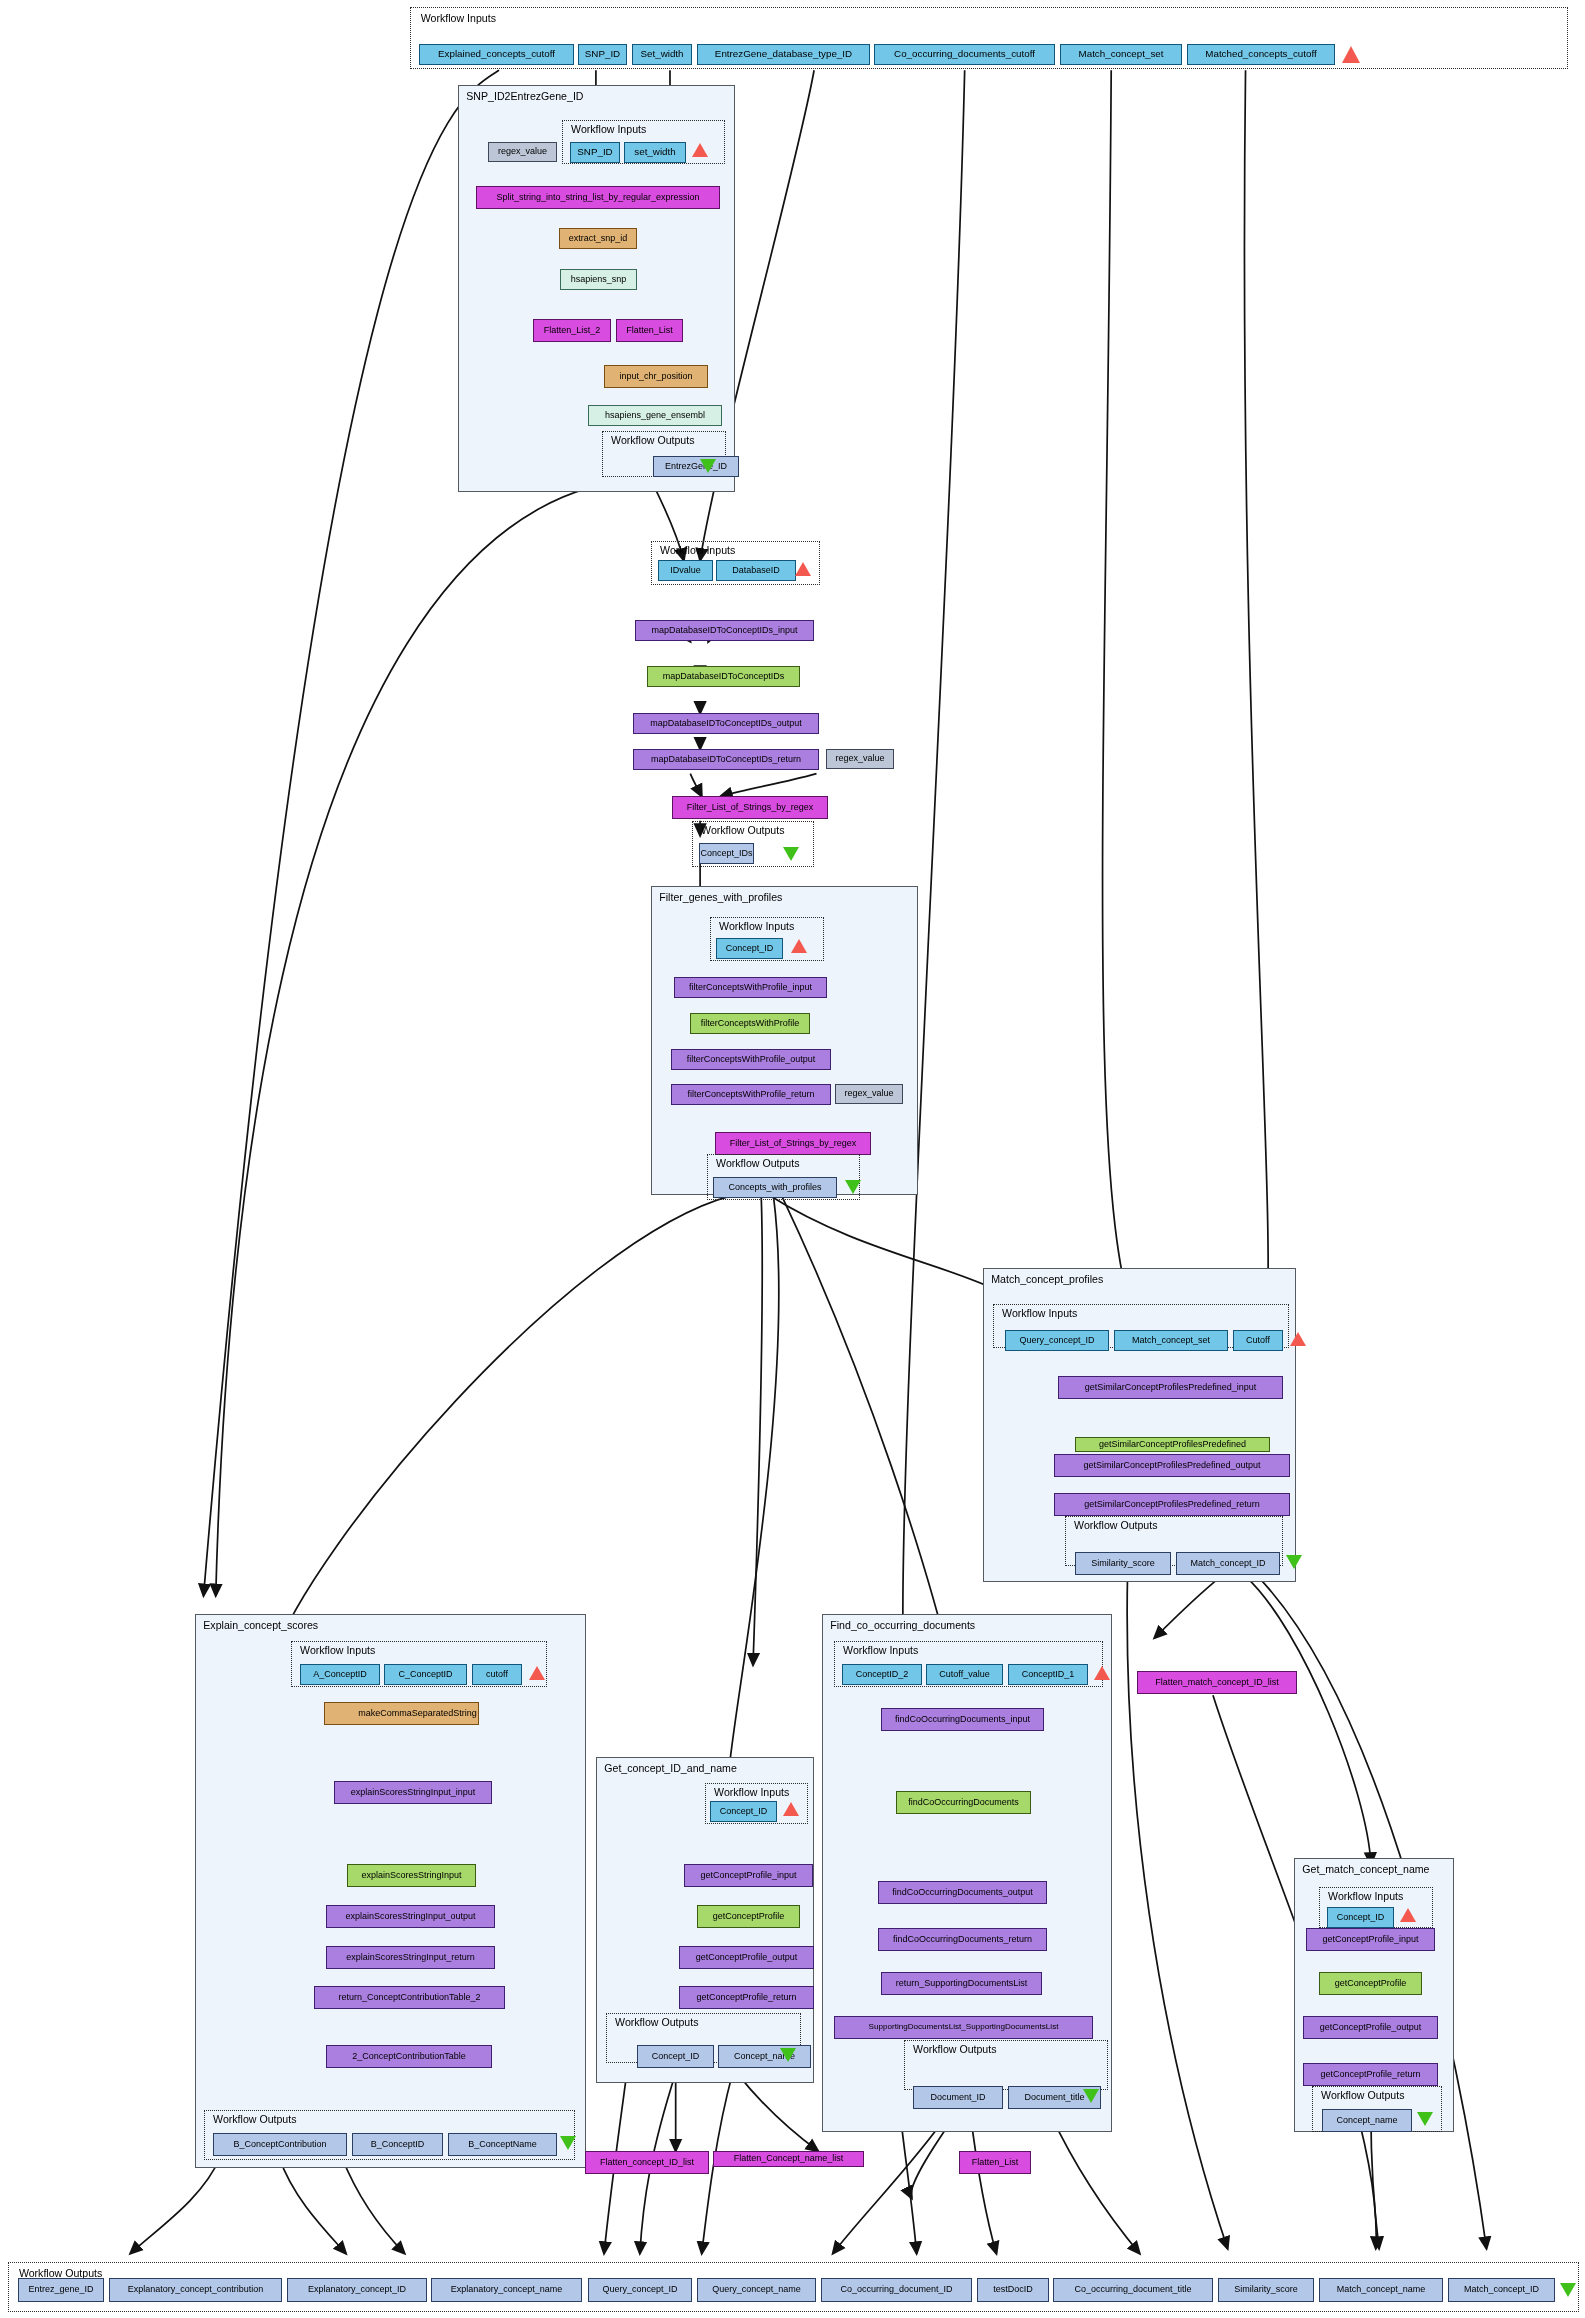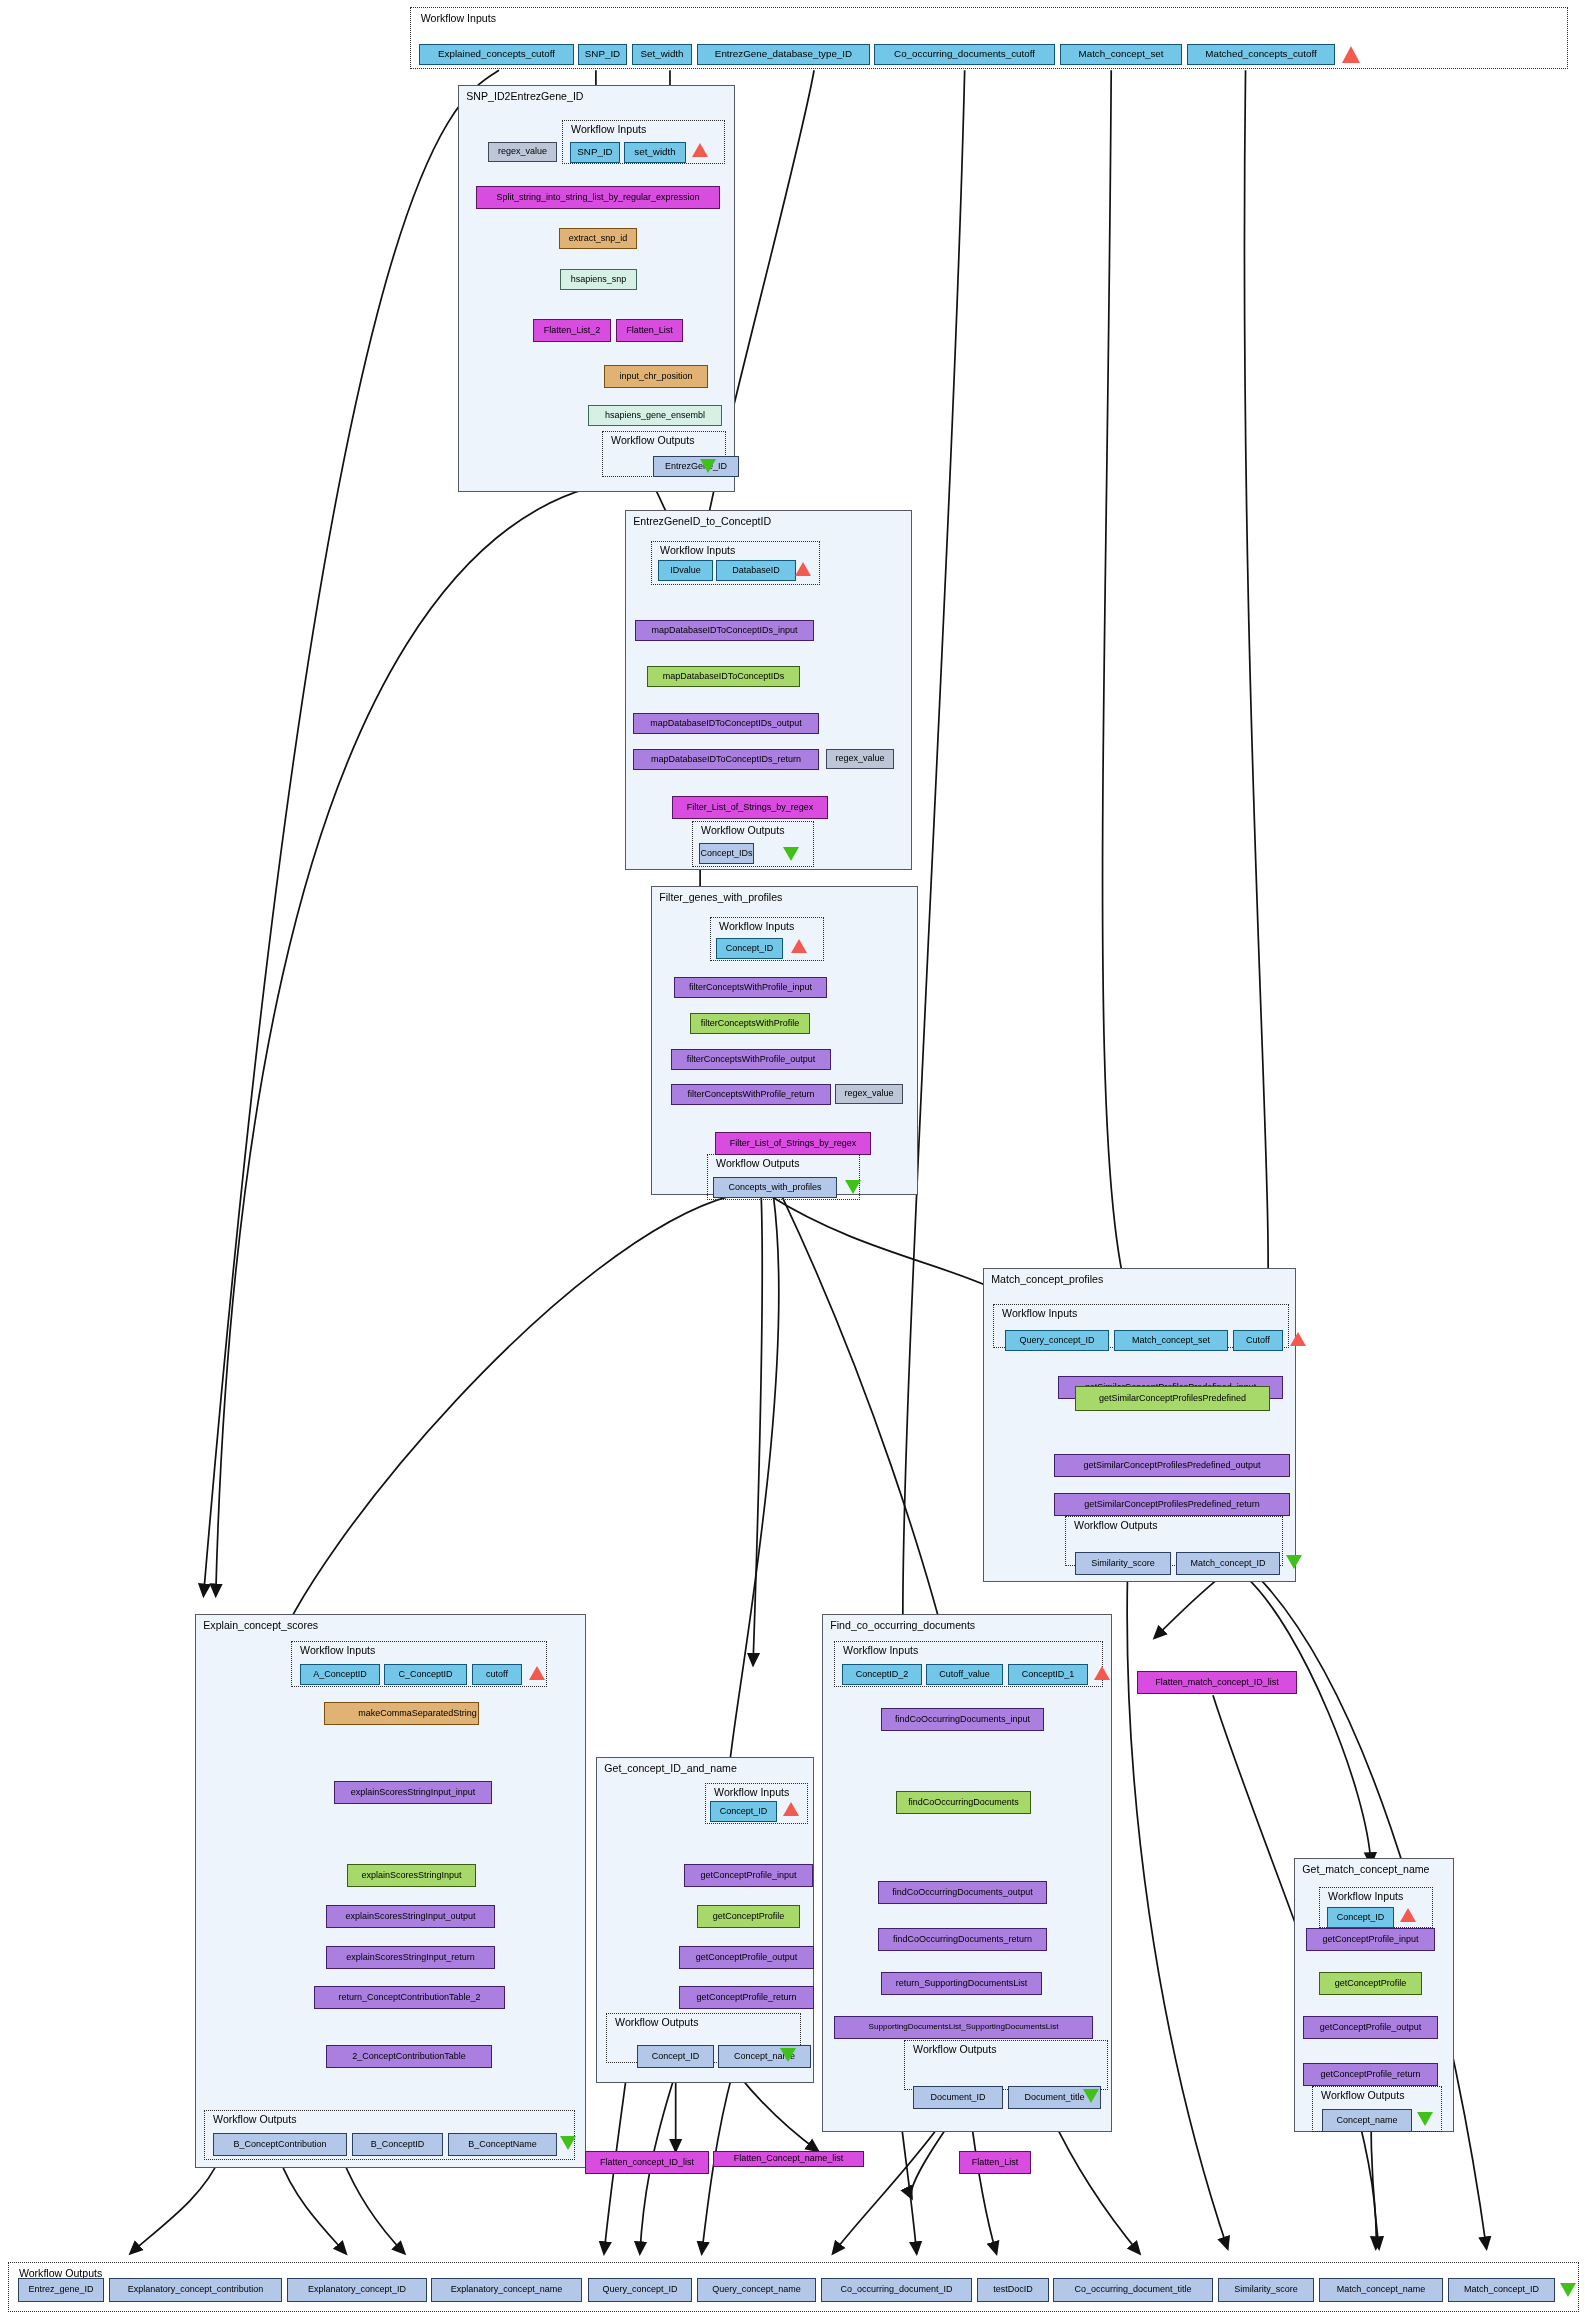--- a/index.html
+++ b/index.html
@@ -241,23 +241,20 @@
     </div>
 
   <div class="iogroup" style="left:602px;top:431px;width:124px;height:46px;">
     <span class="io-title">Workflow Outputs</span>
   </div>
   <div class="node n-output" style="left:609px;top:456px;width:86px;height:21px;margin-left:44px;">
       <span class="sm">EntrezGene_ID</span>
     </div>
   <div class="tri tri-down-s" style="left:700px;top:459px;"></div>
 
-  <div class="subwf" style="left:625px;top:510px;width:287px;height:360px;">
-    <span class="wf-title">EntrezGeneID_to_ConceptID</span>
-  </div>
   <div class="iogroup" style="left:651px;top:541px;width:169px;height:44px;">
     <span class="io-title">Workflow Inputs</span>
   </div>
   <div class="node n-input" style="left:658px;top:560px;width:55px;height:21px;">
       <span class="sm">IDvalue</span>
     </div>
   <div class="node n-input" style="left:716px;top:560px;width:80px;height:21px;">
       <span class="sm">DatabaseID</span>
     </div>
   <div class="tri tri-up-s" style="left:795px;top:562px;"></div>
@@ -340,21 +337,21 @@
       <span class="sm">Match_concept_set</span>
     </div>
   <div class="node n-input" style="left:1233px;top:1330px;width:50px;height:21px;">
       <span class="sm">Cutoff</span>
     </div>
   <div class="tri tri-up-s" style="left:1290px;top:1332px;"></div>
 
   <div class="node n-xml" style="left:1058px;top:1376px;width:225px;height:23px;">
       <span class="sm">getSimilarConceptProfilesPredefined_input</span>
     </div>
-  <div class="node n-service" style="left:1075px;top:1386px;width:195px;height:25px;">
+  <div class="node n-service" style="left:1075px;top:1437px;width:195px;height:15px;">
       <span class="sm">getSimilarConceptProfilesPredefined</span>
     </div>
   <div class="node n-xml" style="left:1054px;top:1454px;width:236px;height:23px;">
       <span class="sm">getSimilarConceptProfilesPredefined_output</span>
     </div>
   <div class="node n-xml" style="left:1054px;top:1493px;width:236px;height:23px;">
       <span class="sm">getSimilarConceptProfilesPredefined_return</span>
     </div>
 
   <div class="iogroup" style="left:1065px;top:1516px;width:218px;height:50px;">

